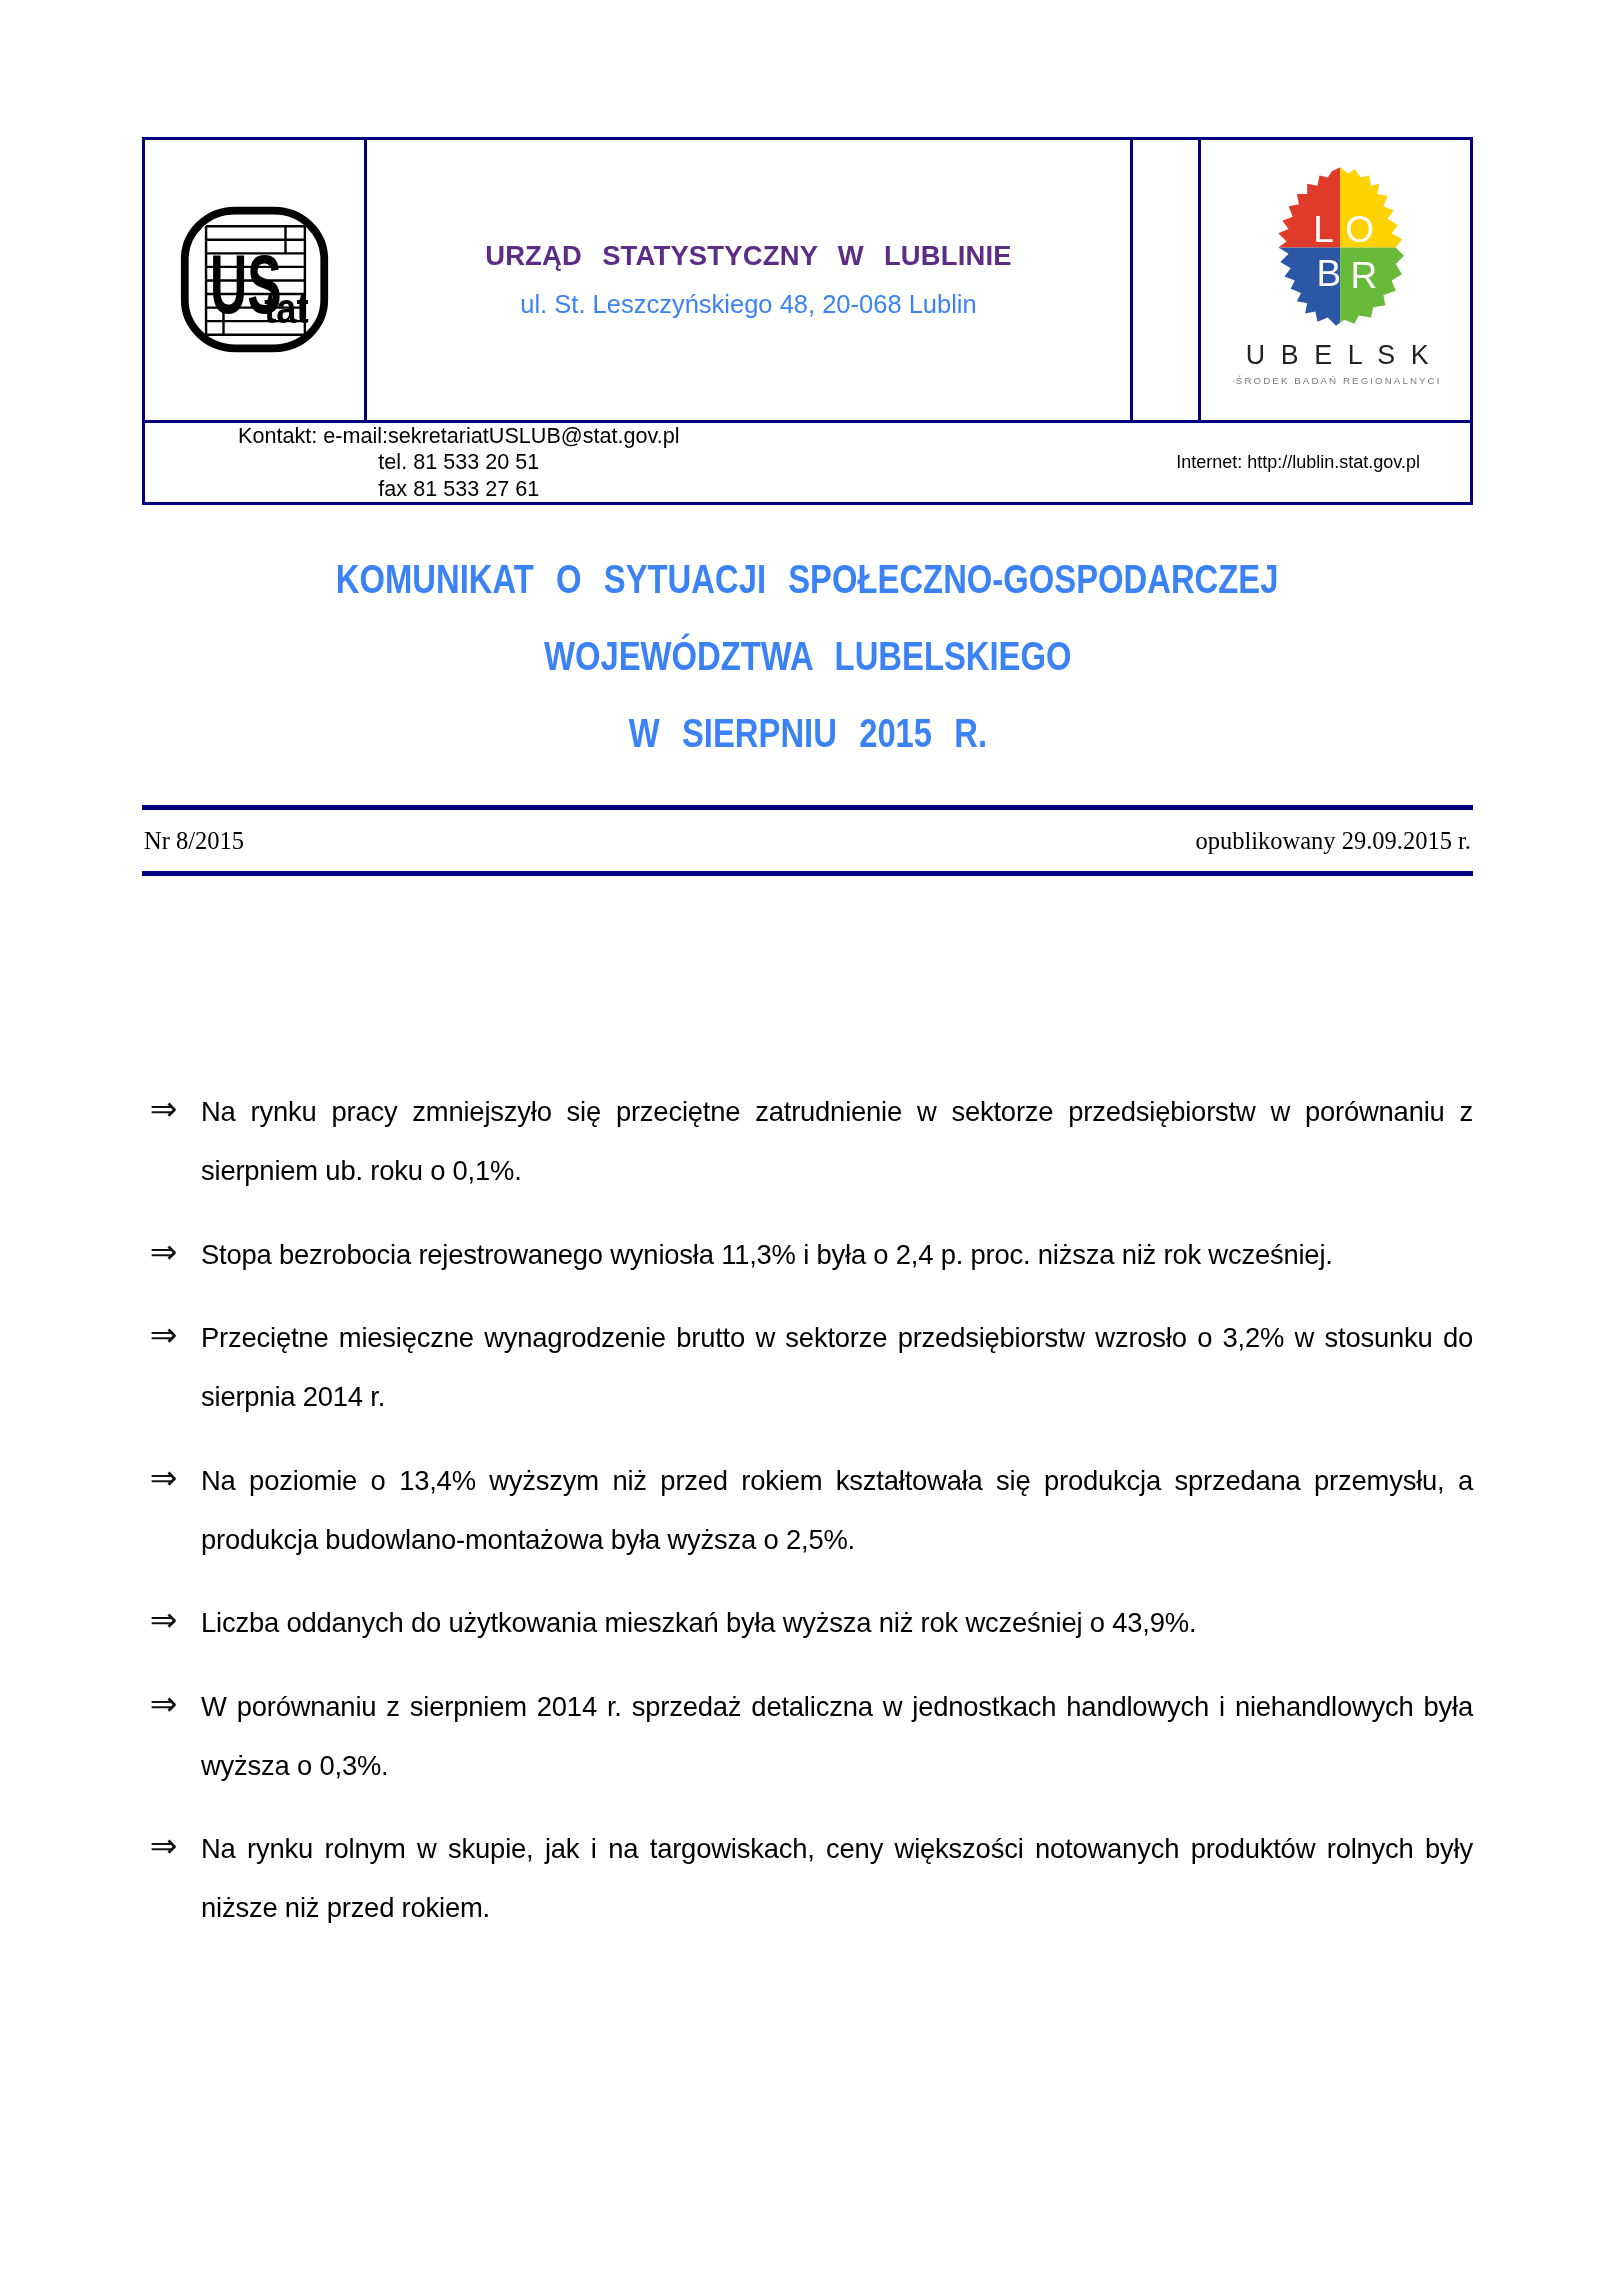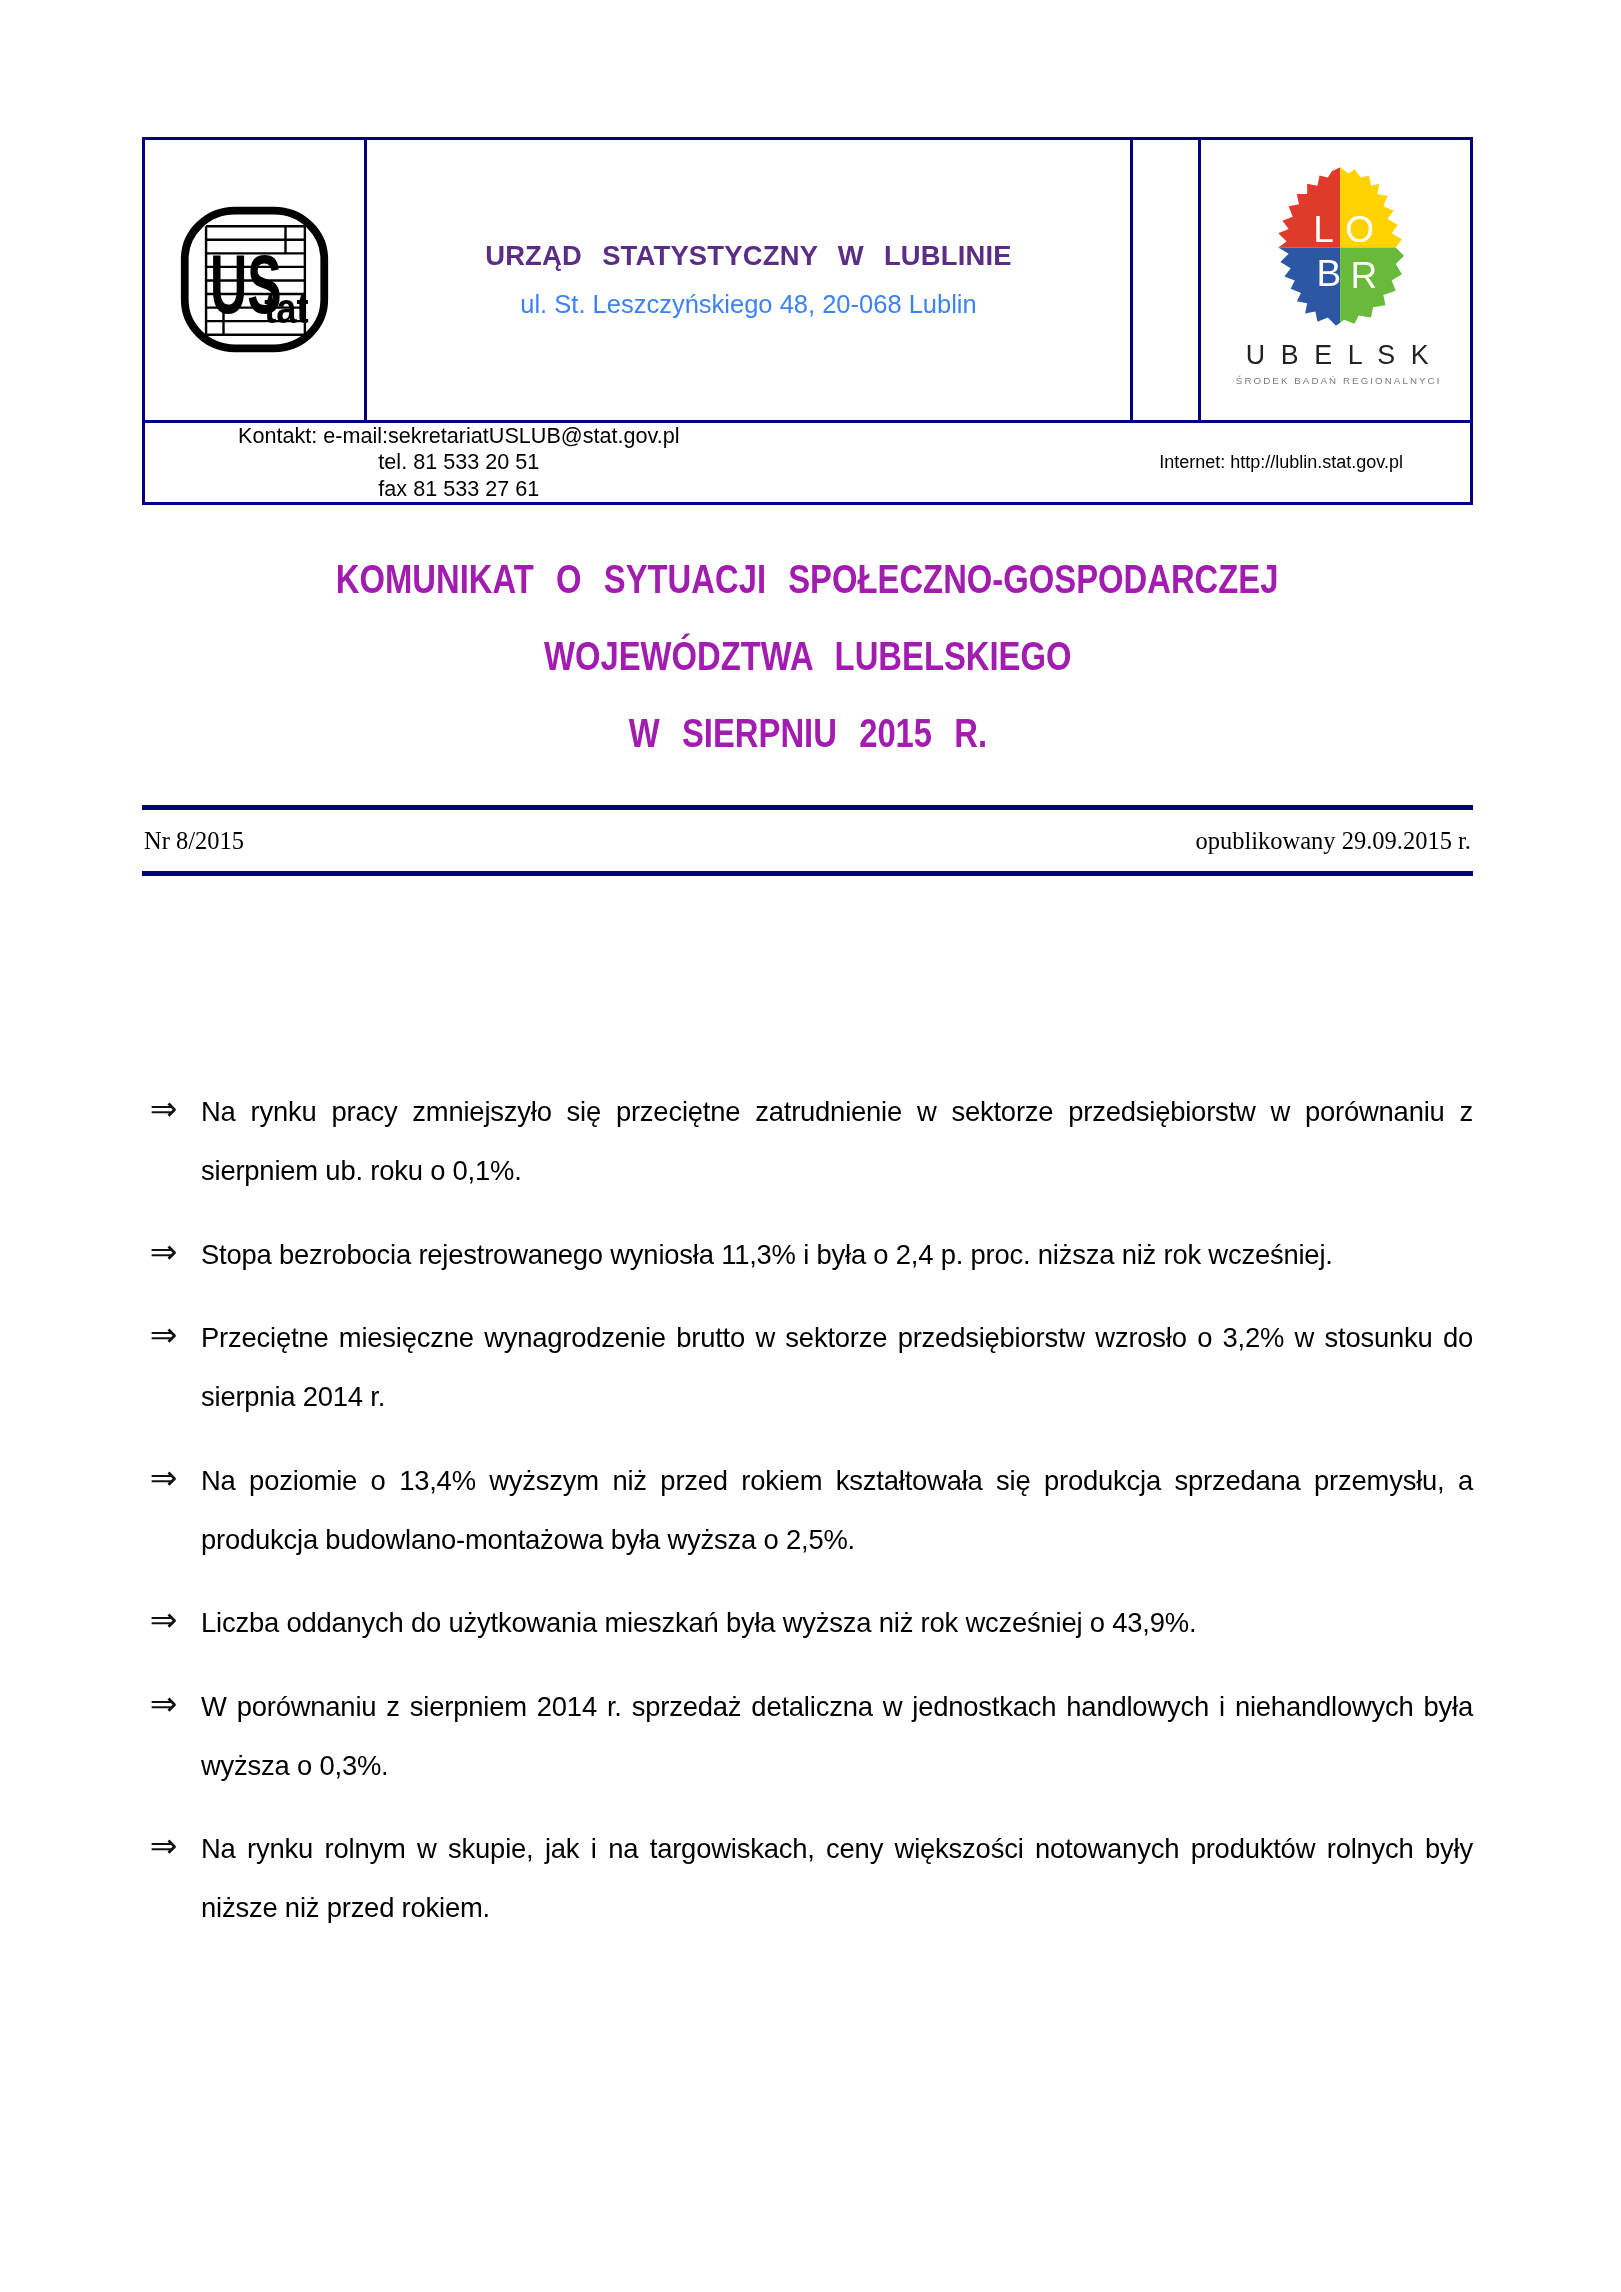--- a/index.html
+++ b/index.html
@@ -12,26 +12,26 @@
 
   
   .header-box { margin-top:137px; border:3.9px solid #000080; height:368px; display:flex; flex-direction:column; }
   .header-top { display:flex; height:321px; border-bottom:3.9px solid #000080; }
   .cell-ustat { width:222px; border-right:3.9px solid #000080; display:flex; align-items:center; justify-content:center; }
   .cell-org { flex:1; border-right:3.9px solid #000080; display:flex; flex-direction:column; align-items:center; justify-content:center; }
   .org-name { color:#5b2d86; font-weight:bold; font-size:27.4px; word-spacing:0.45em; letter-spacing:0.2px; }
   .org-addr { color:#3b82f6; font-size:25.5px; margin-top:17.6px; }
   .cell-gap { width:65px; }
   .cell-lobr { width:272px; border-left:3.9px solid #000080; display:flex; align-items:center; justify-content:center; }
-  .header-bottom { flex:1; display:flex; align-items:center; justify-content:space-between; padding:0 67px 0 93px; }
+  .header-bottom { flex:1; display:flex; align-items:center; justify-content:space-between; padding:0 50px 0 93px; }
   .contact-block { text-align:center; font-size:21.6px; line-height:26.5px; }
   .internet { font-size:18px; align-self:center; }
 
   
-  .title-block { margin-top:40px; text-align:center; color:#a21caf; }
+  .title-block { margin-top:40px; text-align:center; color:#3b82f6; }
   .title-line { line-height:69px; }
   .title-line > span {
     display:inline-block; transform:scaleX(0.8); transform-origin:50% 50%;
     font-weight:bold; font-size:41px; word-spacing:0.4em; letter-spacing:0px; white-space:nowrap;
   }
 
   
   .rule { height:4.9px; background:#000080; }
   .rule-top { margin-top:0px; }
   .meta-row { display:flex; justify-content:space-between; align-items:center; padding:17.6px 2px 15.7px 2px; font-size:24.5px;font-family:Liberation Serif, serif; }

